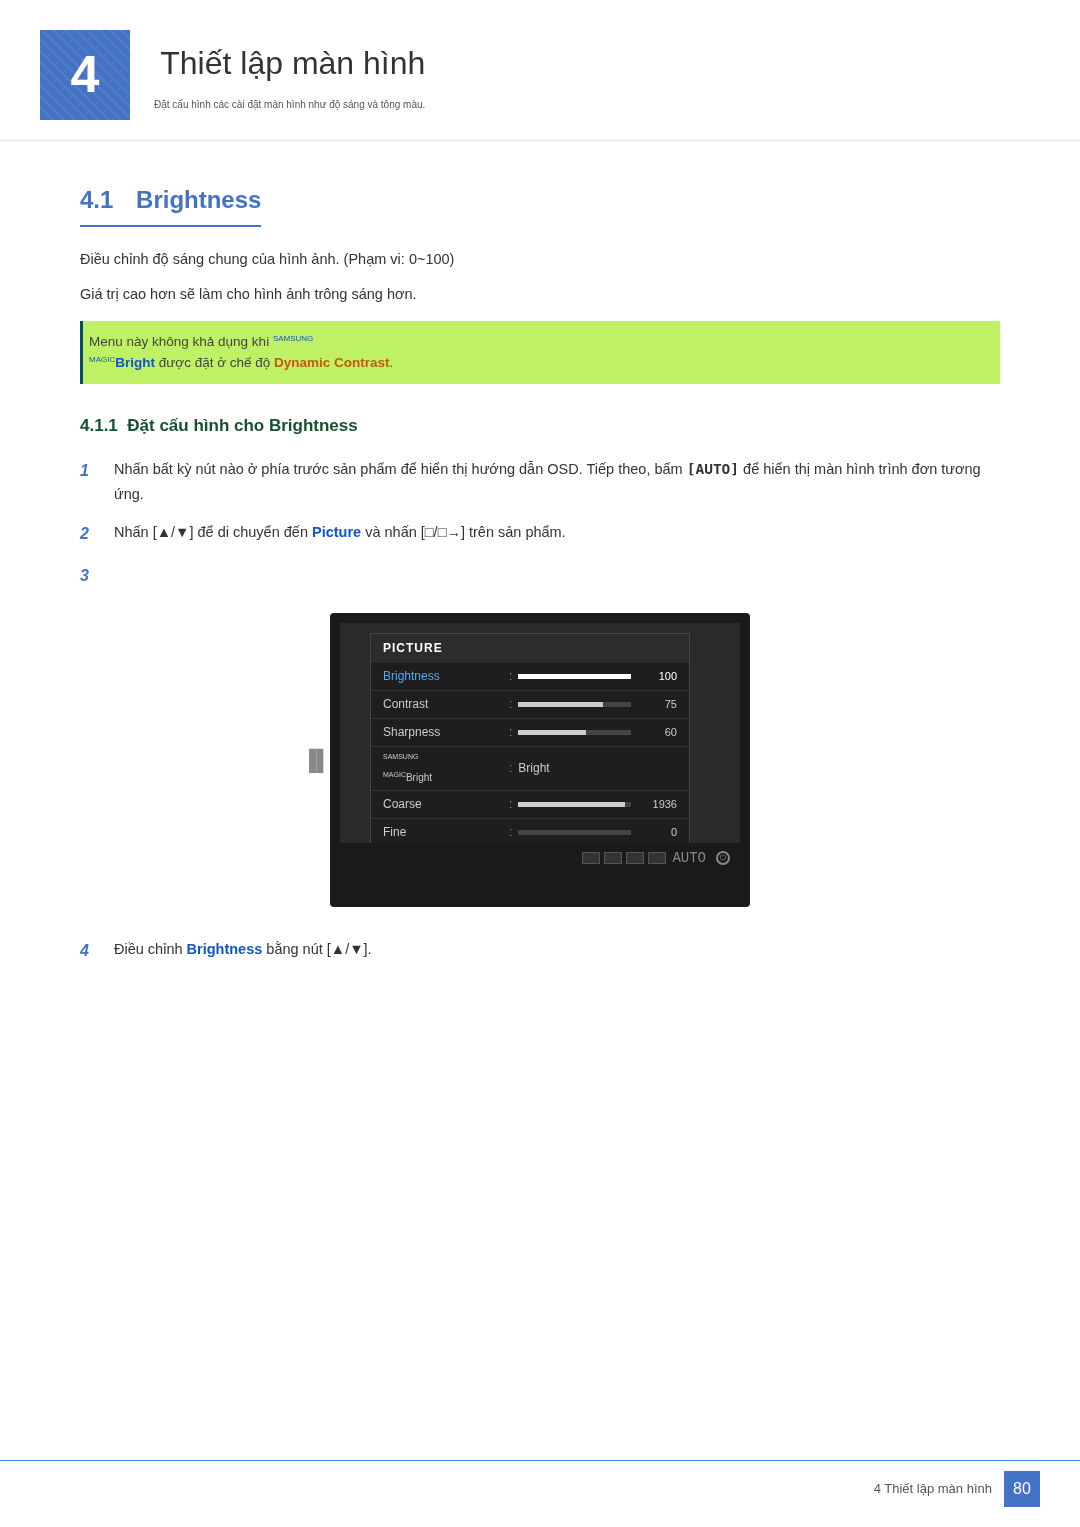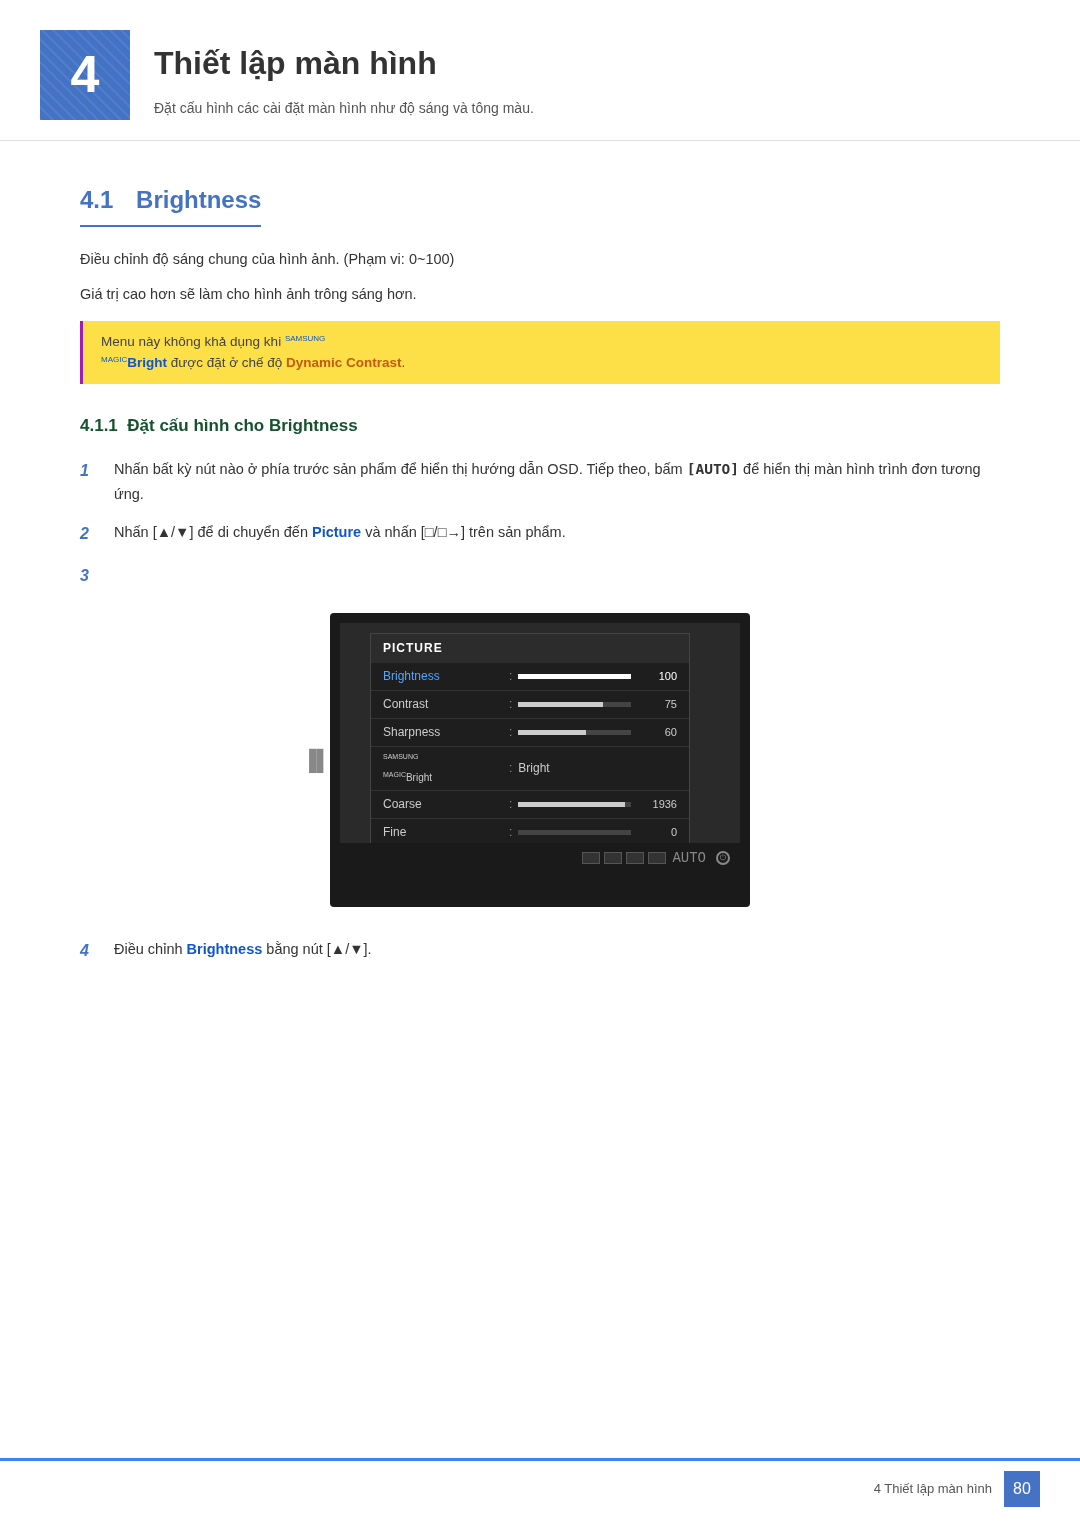--- a/index.html
+++ b/index.html
@@ -51,26 +51,27 @@
       );
     }
 
     .chapter-title-block {
       margin-left: 24px;
       padding-top: 8px;
     }
 
     .chapter-title {
       font-size: 32px;
-      font-weight: bold;
+      font-weight: normal;
       color: #333;
+      text-align: right;
     }
 
     .chapter-subtitle {
-      font-size: 14px;
+      font-size: 10px;
       color: #555;
       margin-top: 8px;
     }
 
     
     .content {
       padding: 30px 80px 60px 80px;
     }
 
     
@@ -88,23 +89,23 @@
     }
 
     .body-text {
       font-size: 14.5px;
       color: #333;
       line-height: 1.7;
       margin-bottom: 10px;
     }
 
     .note-box {
-      background: #fde047;
-      border-left: 3px solid #a21caf;
-      padding: 10px 18px;
+      background: #bef264;
+      border-left: 3px solid #0c4a6e;
+      padding: 10px 6px;
       margin: 14px 0 20px 0;
       font-size: 13.5px;
       color: #444;
     }
 
     .highlight-blue {
       color: #1155cc;
       font-weight: bold;
     }
 
@@ -308,21 +309,21 @@
     
     .page-footer {
       position: absolute;
       bottom: 20px;
       right: 0;
       left: 0;
       display: flex;
       justify-content: flex-end;
       align-items: center;
       padding: 0 40px;
-      border-top: 3px solid #3b82f6;
+      border-top: 1px solid #3b82f6;
       padding-top: 10px;
     }
 
     .footer-text {
       font-size: 13px;
       color: #555;
     }
 
     .footer-page {
       background: #4472c4;

